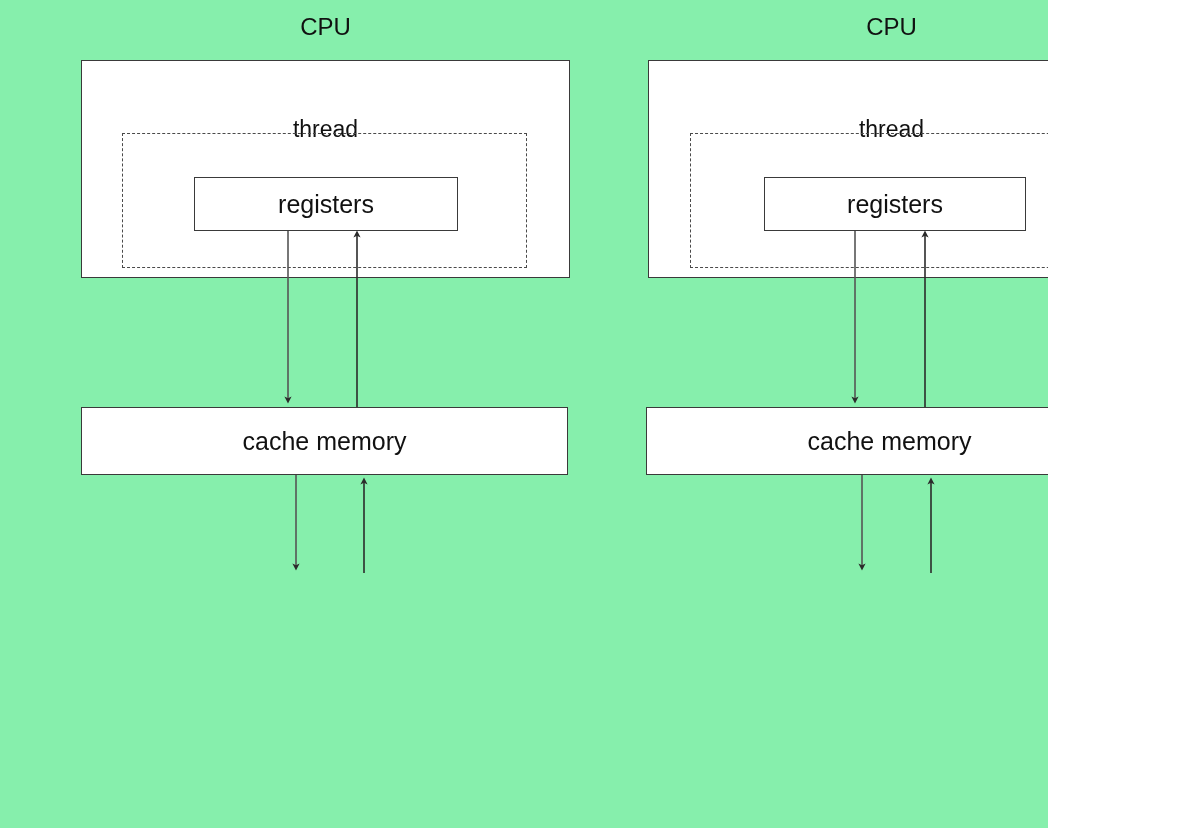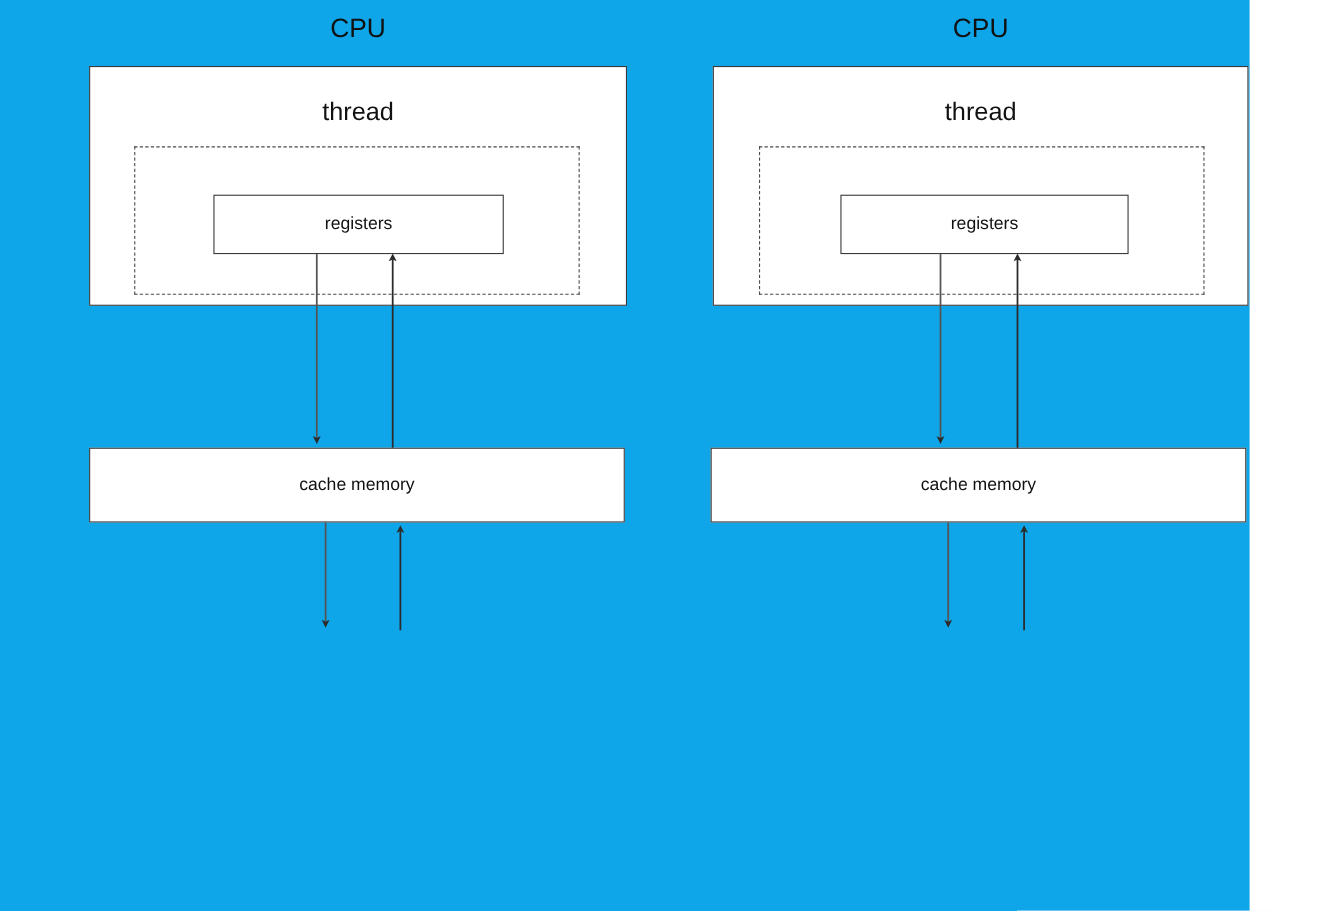--- a/index.html
+++ b/index.html
@@ -6,23 +6,23 @@
     margin: 0;
     padding: 0;
     background: #ffffff;
   }
   body {
     font-family: "Liberation Sans", sans-serif;
     color: #000000;
   }
   #canvas {
     position: relative;
-    width: 1136px;
+    width: 1048px;
     height: 828px;
-    background: #0ea5e9;
+    background: #86efac;
     overflow: hidden;
     text-decoration: underline;
   }
   .box {
     position: absolute;
     box-sizing: border-box;
     border: 1.5px solid #3a3a3a;
     background: #ffffff;
   }
   .box-dashed {
@@ -49,22 +49,22 @@
   .arrow-svg {
     position: absolute;
     left: 0;
     top: 0;
     width: 1204px;
     height: 828px;
     pointer-events: none;
     overflow: visible;
   }
   .fs-title { font-size: 24px; }
-  .fs-sub   { font-size: 23px; }
-  .fs-box   { font-size: 16px; }
+  .fs-sub   { font-size: 23px; margin-top: 28px; }
+  .fs-box   { font-size: 25px; }
   .fs-ram   { font-size: 24px; }
 </style>
 </head>
 <body>
 
 <div id="canvas">
 
   <div class="label fs-title" style="left:81px; top:13px; width:489px;">CPU</div>
 
   <div class="box" style="left:81px; top:60px; width:489px; height:218px;"></div>

